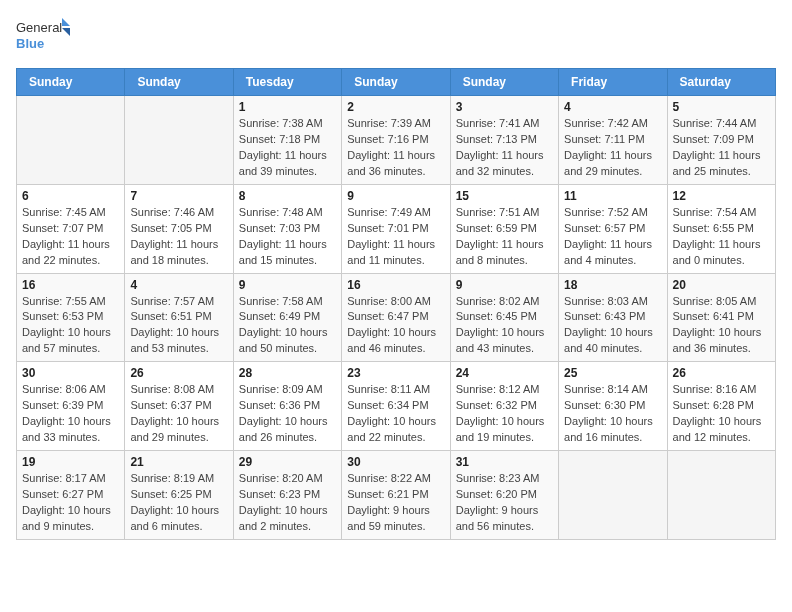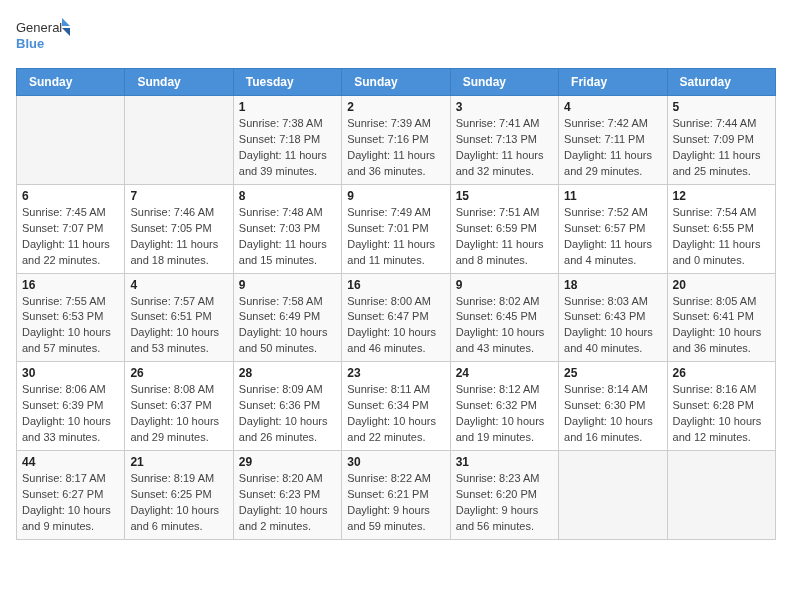--- a/index.html
+++ b/index.html
@@ -188,21 +188,21 @@
           <div class="day-num">25</div>
           <div class="day-info">Sunrise: 8:14 AM<br>Sunset: 6:30 PM<br>Daylight: 10 hours and 16 minutes.</div>
         </td>
         <td>
           <div class="day-num">26</div>
           <div class="day-info">Sunrise: 8:16 AM<br>Sunset: 6:28 PM<br>Daylight: 10 hours and 12 minutes.</div>
         </td>
       </tr>
       <tr>
         <td>
-          <div class="day-num">44</div>
+          <div class="day-num">19</div>
           <div class="day-info">Sunrise: 8:17 AM<br>Sunset: 6:27 PM<br>Daylight: 10 hours and 9 minutes.</div>
         </td>
         <td>
           <div class="day-num">21</div>
           <div class="day-info">Sunrise: 8:19 AM<br>Sunset: 6:25 PM<br>Daylight: 10 hours and 6 minutes.</div>
         </td>
         <td>
           <div class="day-num">29</div>
           <div class="day-info">Sunrise: 8:20 AM<br>Sunset: 6:23 PM<br>Daylight: 10 hours and 2 minutes.</div>
         </td>

